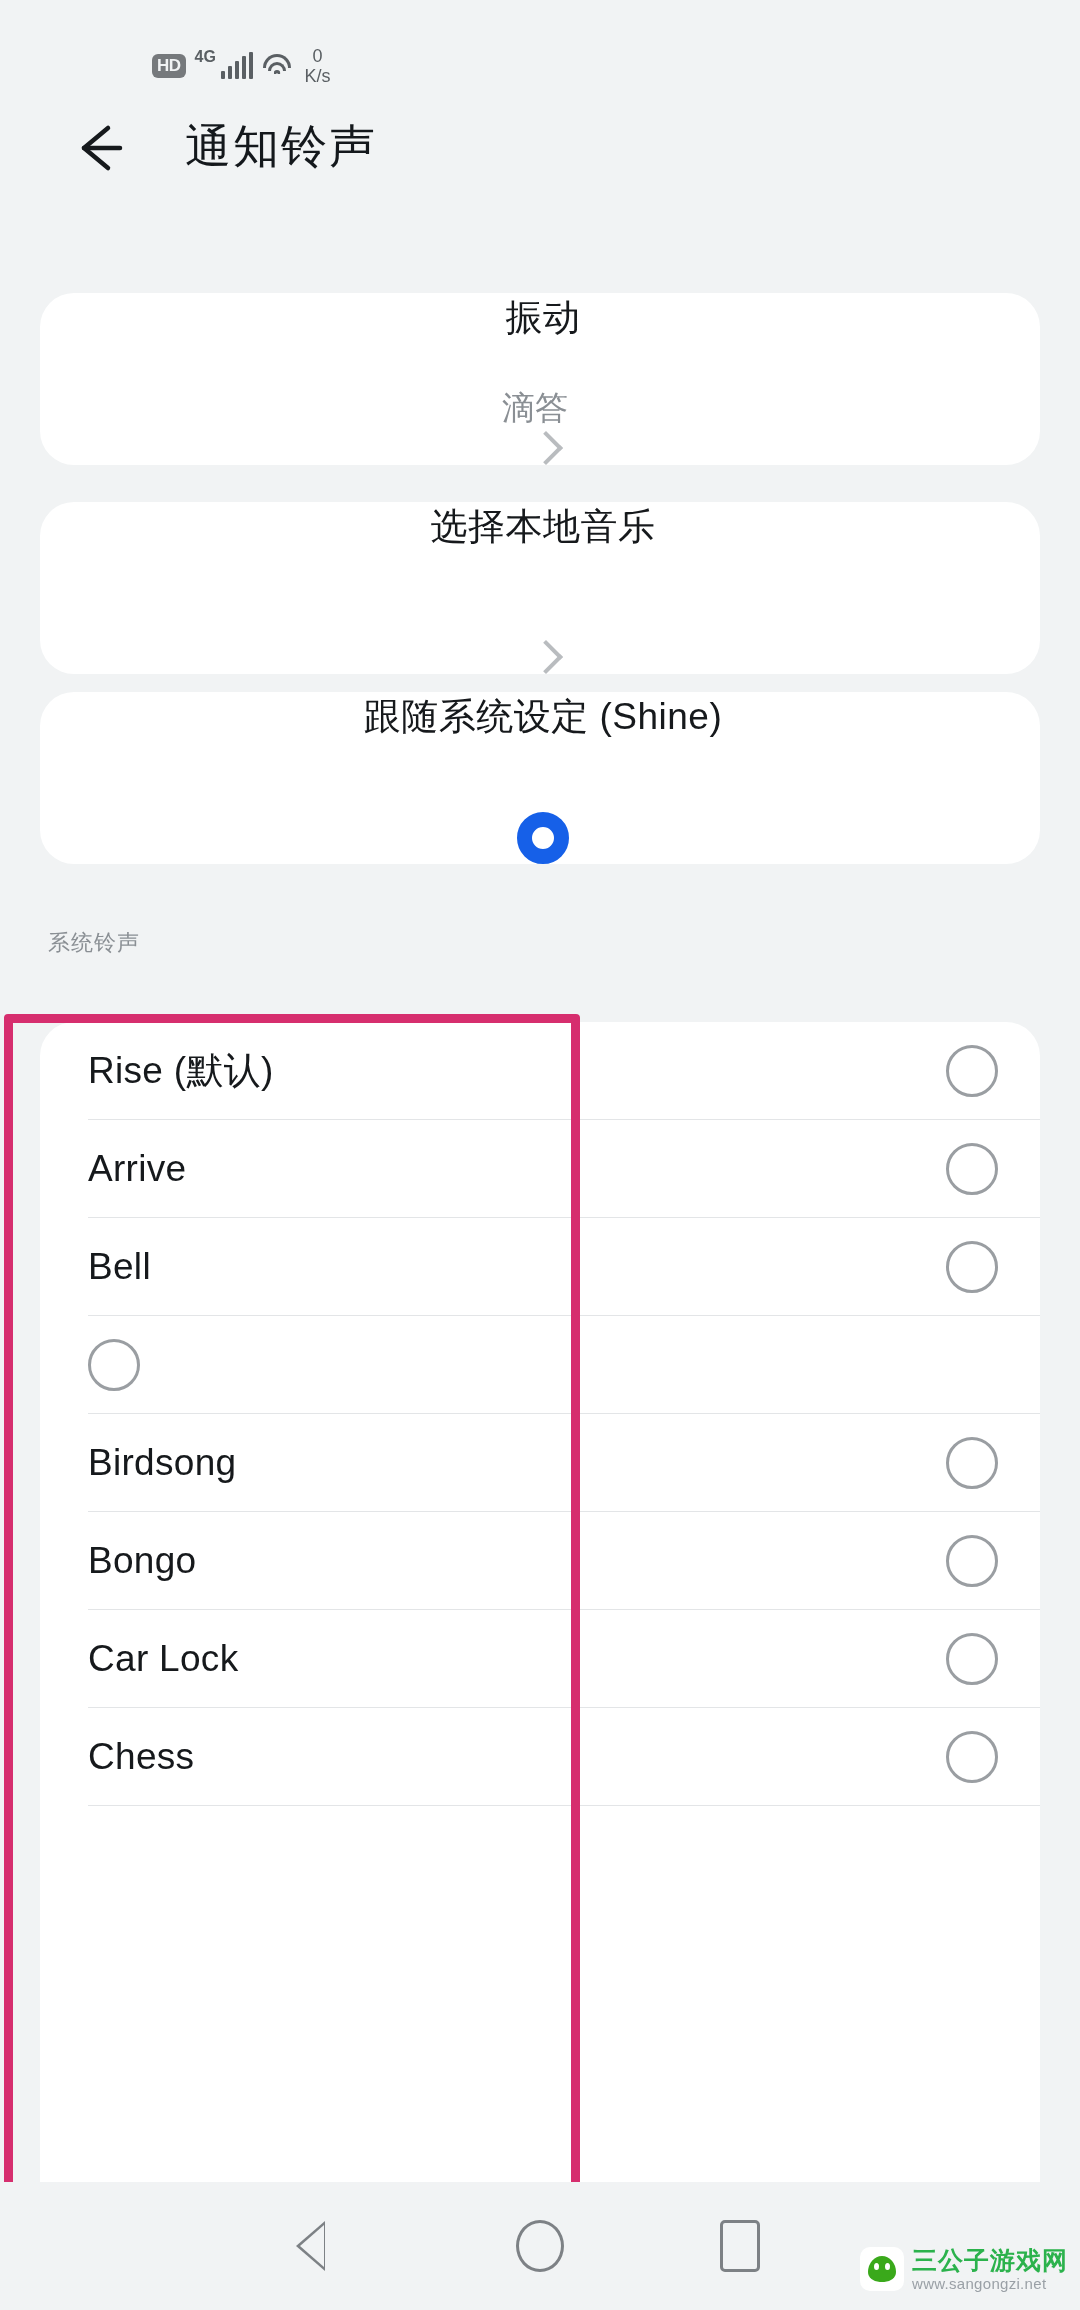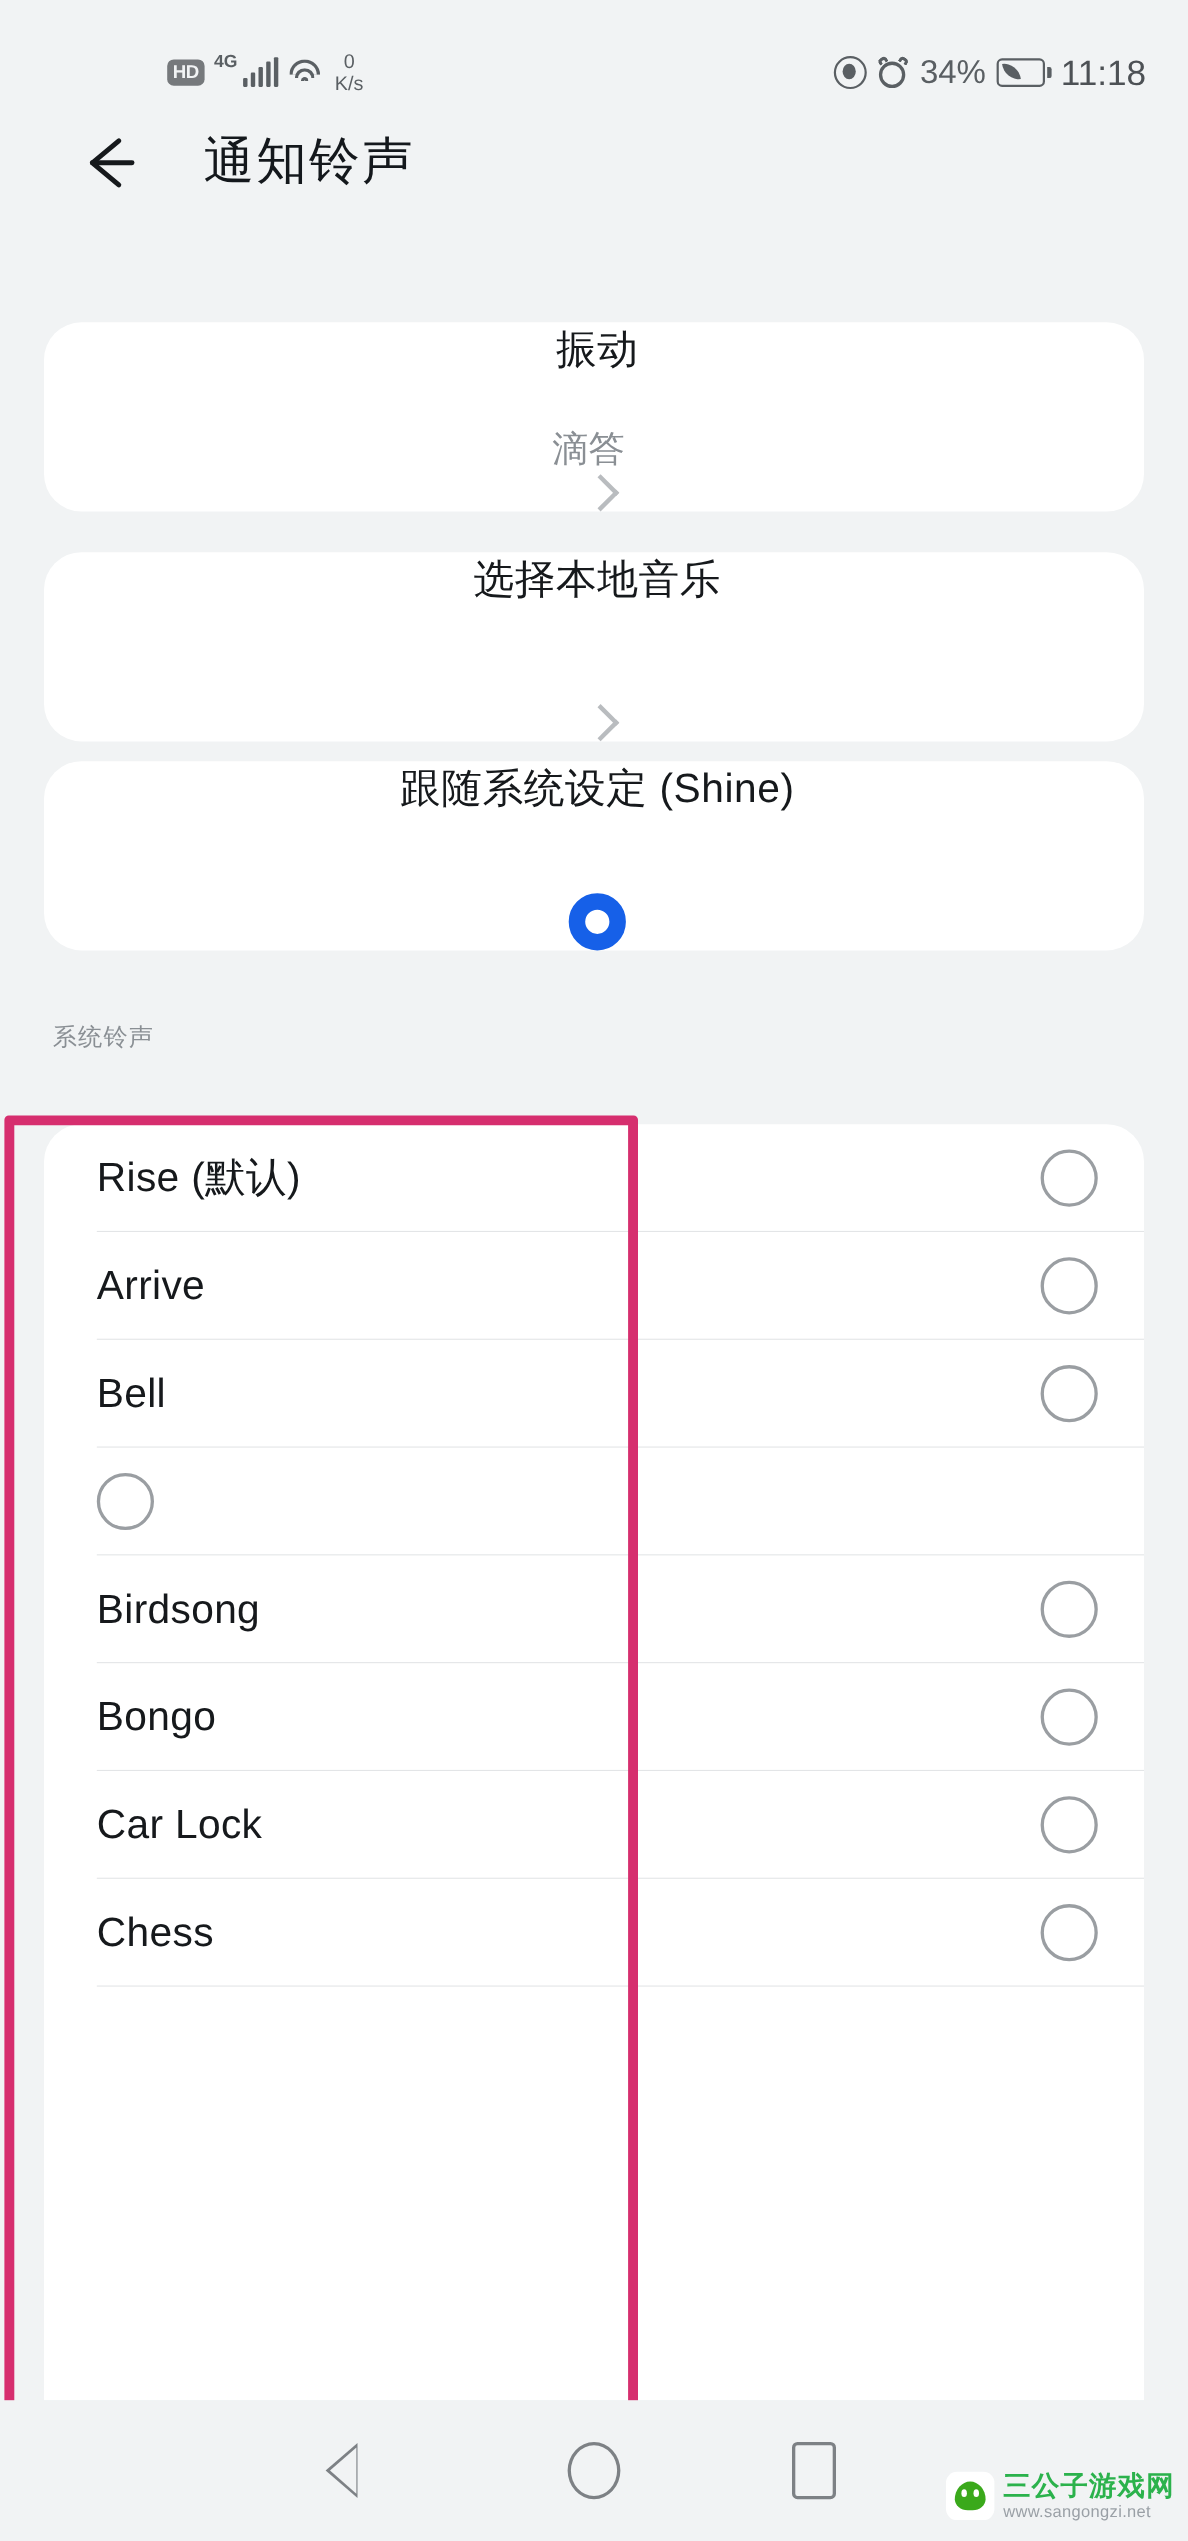--- a/index.html
+++ b/index.html
@@ -223,35 +223,20 @@
       <span class="wifi">
         <b class="w1"></b>
           <b class="w2"></b>
           <b class="w3"></b>
       </span>
       <span class="netspeed">
         <span>0</span>
         <span>K/s</span>
       </span>
     </div>
-    <div class="sb-right">
-      <span class="eye"></span>
-      <span class="alarm">
-        <span class="ear l"></span>
-          <span class="ear r"></span>
-          <span class="body"></span>
-      </span>
-      <span class="batt-pct">34%</span>
-      <span class="battery">
-        <span class="shell"></span>
-          <span class="leaf"></span>
-          <span class="tip"></span>
-      </span>
-      <span class="clock">11:18</span>
-    </div>
   </div>
 
   <div class="appbar">
     <div class="back-arrow">
       <svg width="64" height="64" viewBox="0 0 64 64">
         <path d="M40 14 L16 34 L40 54" fill="none" stroke="#16191c" stroke-width="4.5" stroke-linecap="round" stroke-linejoin="round"></path>
         <line x1="16" y1="34" x2="52" y2="34" stroke="#16191c" stroke-width="4.5" stroke-linecap="round"></line>
       </svg>
     </div>
     <div class="page-title">通知铃声</div>

